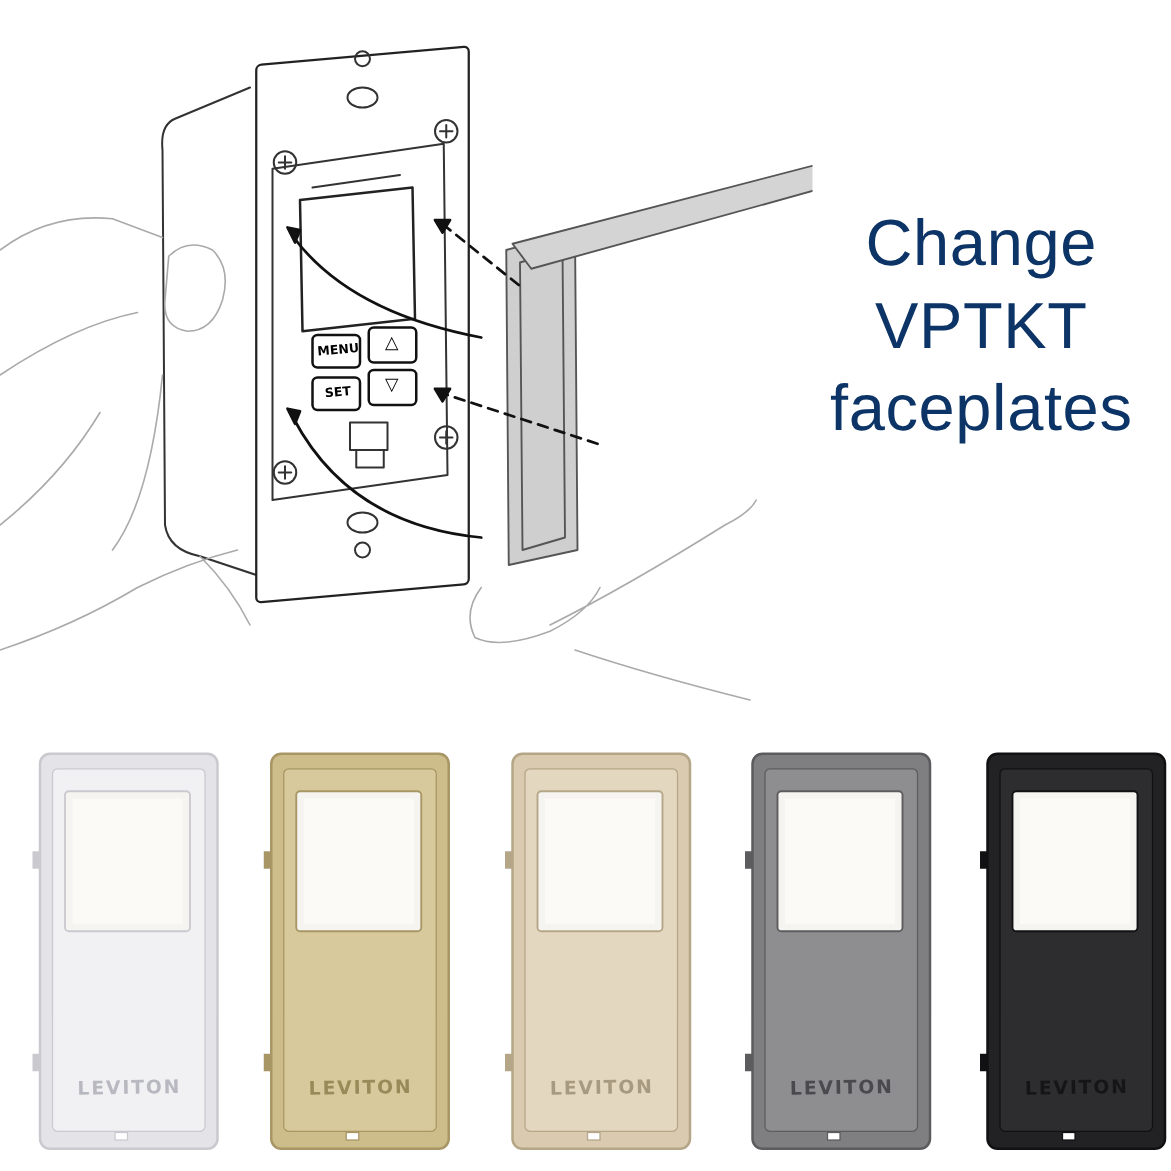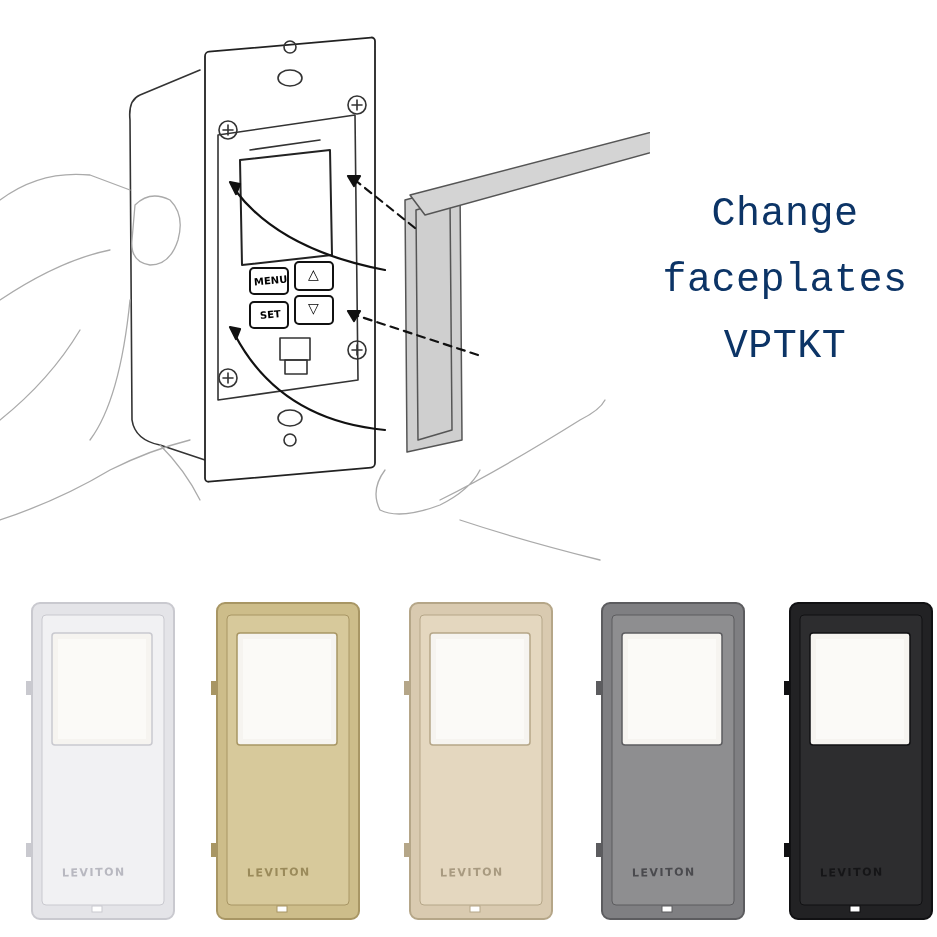--- a/index.html
+++ b/index.html
@@ -1,23 +1,23 @@
 <!DOCTYPE html>
 <html><head>
 <meta charset="utf-8">
 <style>
   html, body { margin: 0; padding: 0; background: #ffffff; }
   body { width: 937px; height: 937px; position: relative; overflow: hidden; font-family: "DejaVu Sans", sans-serif; }
   .illustration { position: absolute; left: 0; top: 0; width: 650px; height: 580px; }
-  .caption { position: absolute; left: 640px; top: 182px; width: 290px; text-align: center; color: #0c3466; font-family: Liberation Mono, monospace; font-size: 40px; line-height: 66px; letter-spacing: 0.5px; }
+  .caption { position: absolute; left: 640px; top: 162px; width: 290px; text-align: center; color: #0c3466; font-family: Liberation Sans, sans-serif; font-size: 52px; line-height: 66px; letter-spacing: 0.5px; }
   .caption div { white-space: nowrap; }
   .swatches { position: absolute; left: 0; top: 595px; width: 937px; height: 340px; }
   .plate { position: absolute; top: 8px; width: 158px; height: 318px; }
   .plate svg { width: 100%; height: 100%; overflow: visible; }
-  .brand { position: absolute; bottom: 42px; left: 40px; font-size: 11px; letter-spacing: 1.5px; font-family: "DejaVu Sans", sans-serif; font-weight: bold; transform: rotate(-1deg); }
+  .brand { position: absolute; bottom: 42px; left: 40px; font-size: 15px; letter-spacing: 1.5px; font-family: "DejaVu Sans", sans-serif; font-weight: bold; transform: rotate(-1deg); }
 </style>
 </head>
 <body>
 
 <div class="illustration">
   <svg width="650" height="580" viewBox="0 0 650 580" fill="none" stroke="#222" stroke-width="1.6" stroke-linecap="round" stroke-linejoin="round">
 
     <path d="M200 70 L140 95 Q128 100 130 120 L132 420 Q135 440 160 445 L205 460" stroke="#333" fill="#fff"></path>
 
     <path d="M0 200 Q40 170 90 175 L130 190 M0 300 Q60 260 110 250 M135 205 Q150 190 170 200 Q185 215 178 240 Q170 265 150 265 Q130 262 132 240 Z M0 420 Q50 380 80 330 M0 520 Q60 500 110 470 Q150 450 190 440 M160 445 Q185 470 200 500 M130 300 Q120 400 90 440" stroke="#aaa" stroke-width="1.3"></path>
@@ -73,22 +73,22 @@
     <path d="M385 470 Q370 490 380 510 Q400 520 440 505 Q470 490 480 470 M440 500 Q500 470 580 420 Q600 410 605 400 M460 520 Q520 540 600 560" stroke="#aaa" stroke-width="1.3"></path>
   </svg>
   <span style="position:absolute;left:254px;top:275px;font-size:10px;font-weight:bold;transform:rotate(-5deg);">MENU</span>
   <span style="position:absolute;left:260px;top:309px;font-size:10px;font-weight:bold;transform:rotate(-5deg);">SET</span>
   <span style="position:absolute;left:308px;top:266px;font-size:14px;">△</span>
   <span style="position:absolute;left:308px;top:300px;font-size:14px;">▽</span>
 </div>
 
 <div class="caption">
   <div>Change</div>
+  <div>VPTKT</div>
   <div>faceplates</div>
-  <div>VPTKT</div>
 </div>
 
 <div class="swatches">
   <div class="plate" id="p0" style="left:22px;"><svg viewBox="0 0 158 318">
         <rect x="4" y="78" width="8" height="14" fill="#c9c9cf"></rect>
         <rect x="4" y="240" width="8" height="14" fill="#c9c9cf"></rect>
         <rect x="10" y="0" width="142" height="316" rx="8" fill="#e4e4e8" stroke="#c9c9cf" stroke-width="2"></rect>
         <rect x="20" y="12" width="122" height="290" rx="4" fill="#f1f1f3" stroke="#c9c9cf" stroke-width="1"></rect>
         <rect x="30" y="30" width="100" height="112" rx="3" fill="#f6f4f0" stroke="#c9c9cf" stroke-width="1.5"></rect>
         <rect x="36" y="36" width="88" height="100" fill="#fbfaf7"></rect>

